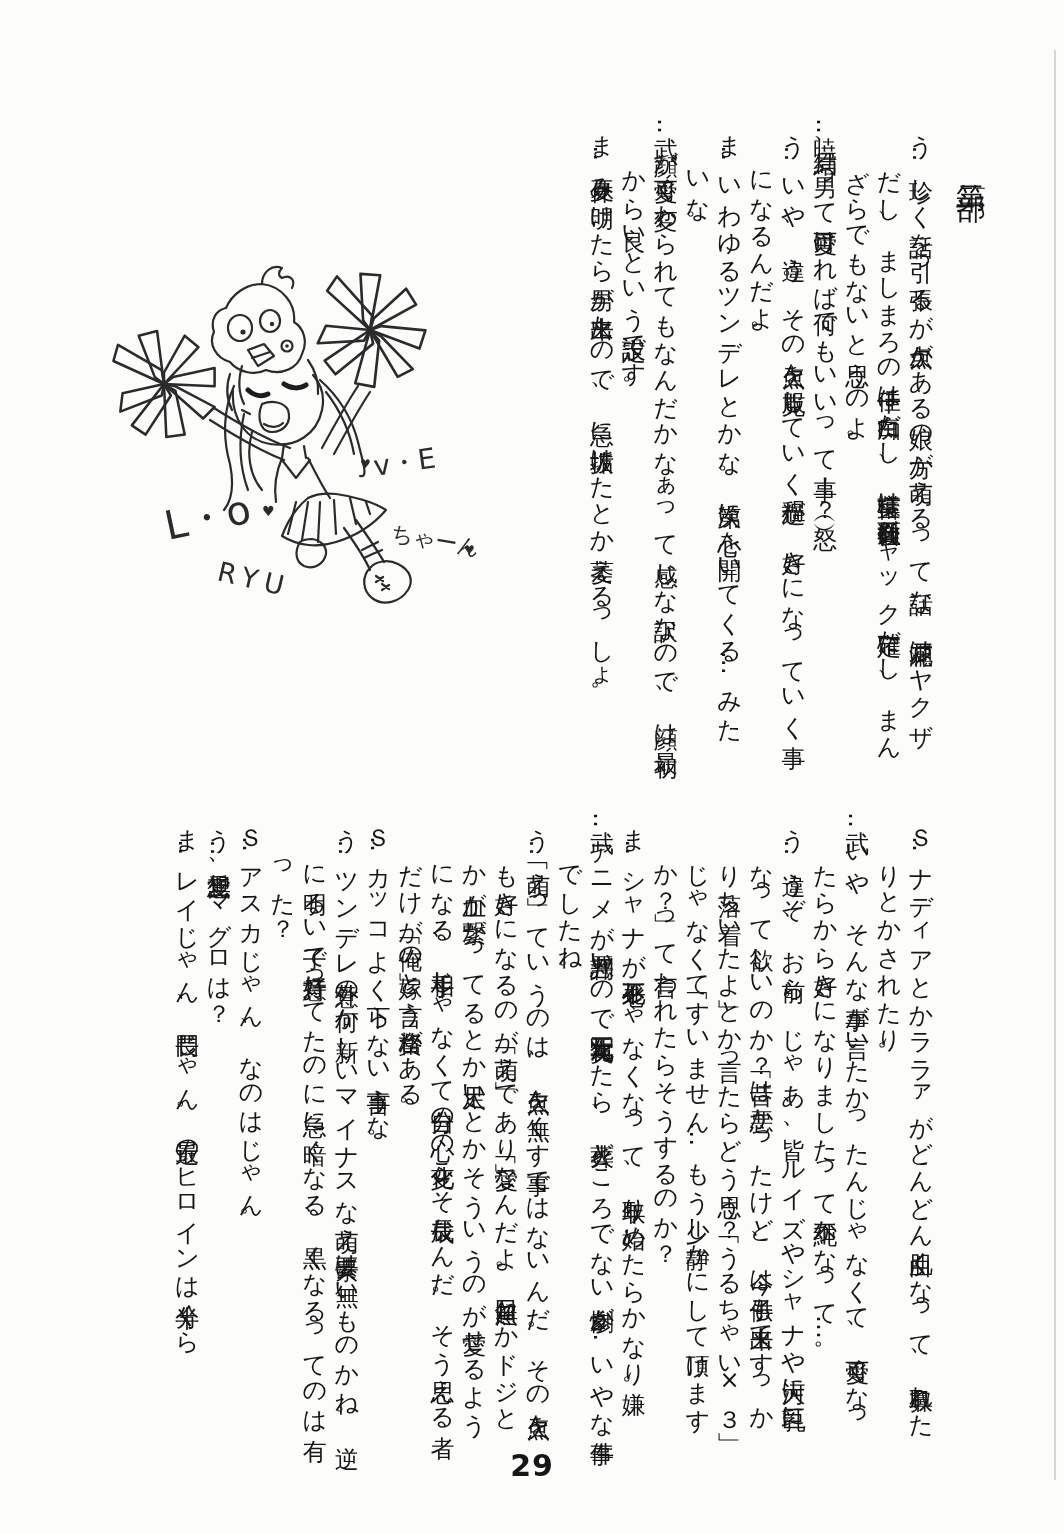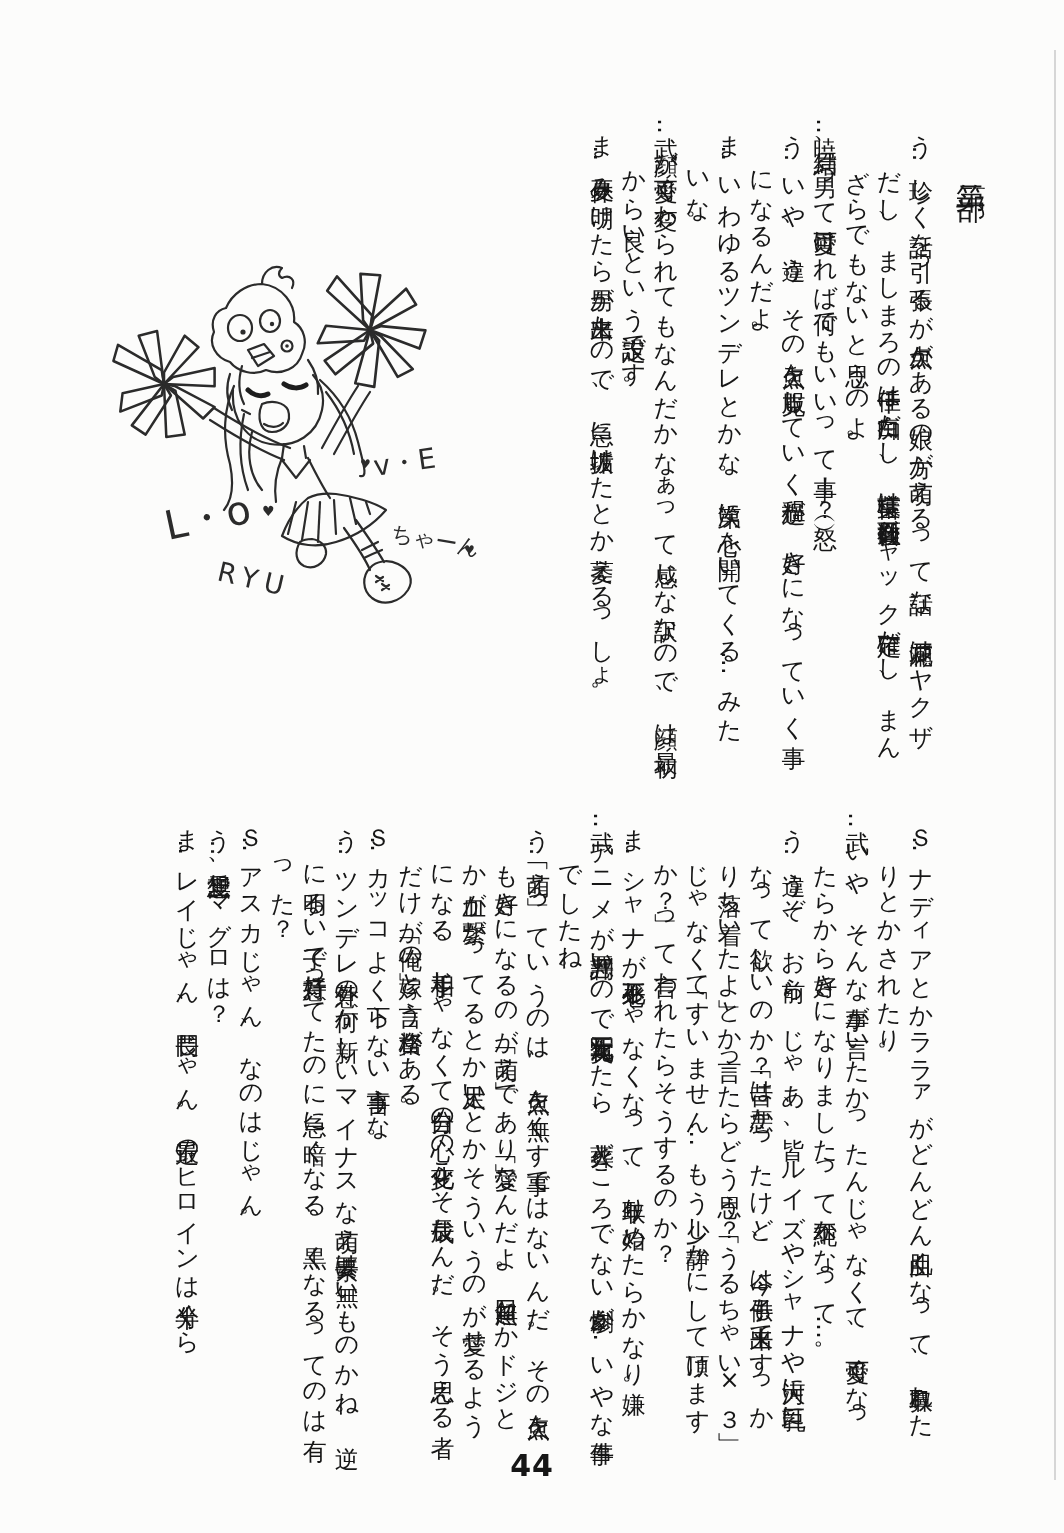--- a/index.html
+++ b/index.html
@@ -167,15 +167,15 @@
     <p>ま‥シャナが不老不死じゃなくなって、年取り始めたらかなり嫌。</p>
     <p>武‥アニメが評判悪いので三次元実写化したら、火葬どころでない惨劇が…いやな事件でしたね。</p>
     <p>う‥「萌え」っていうのは、欠点を無くす事ではないんだ。その欠点をも好きになるのが「萌え」であり「愛」なんだよ。超無口とかドジとか血が繋がってるとか足太いとかそういうのが愛せるようになる、相手じゃなくて自分の心の変化こそ成長なんだ。そう思える者だけが「俺の嫁」と言う資格がある。</p>
     <p>Ｓ‥カッコよく下らない事言うな。</p>
     <p>う‥ツンデレ意外の何か新しいマイナスな萌え要素は無いものかね。逆に明るい子で好意持ってたのに急に暗くなる、黒くなるってのは有った？</p>
     <p>Ｓ‥アスカじゃん、なのはじゃん。</p>
     <p>う‥無愛想、マグロは？</p>
     <p>ま‥レイじゃん、長門じゃん。最近のヒロインは半分くら</p>
   </section>
 
-  <div class="page-number">44</div>
+  <div class="page-number">29</div>
 
 </div>
 
 </body></html>

